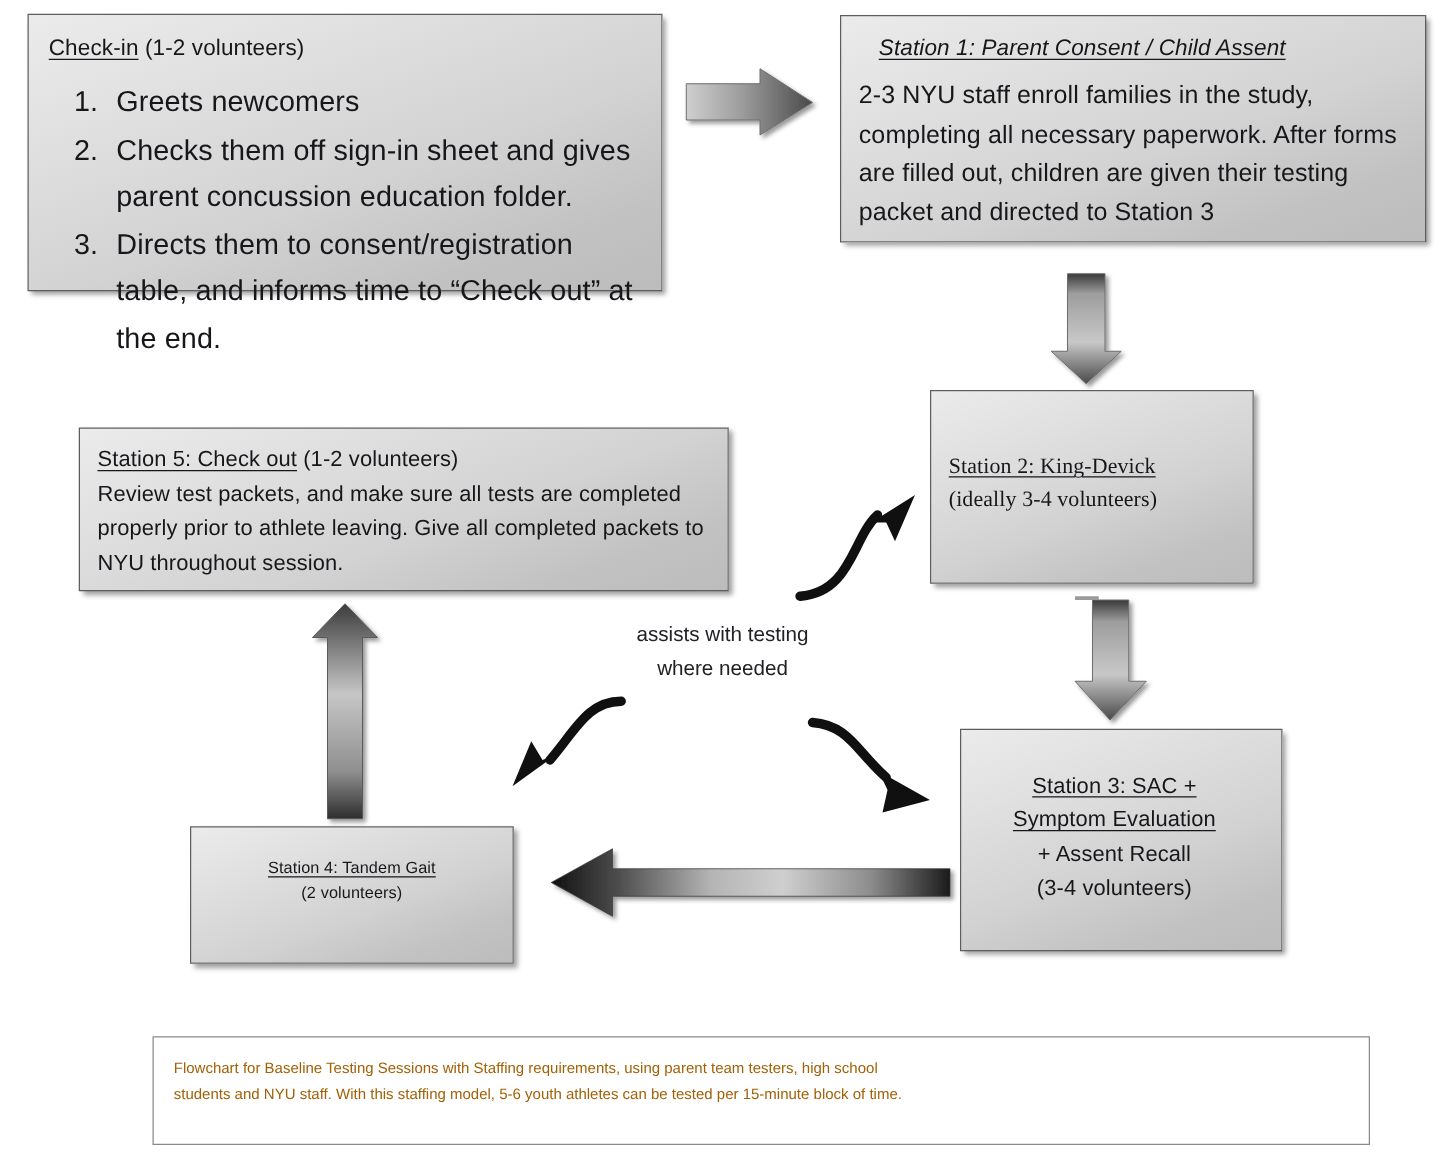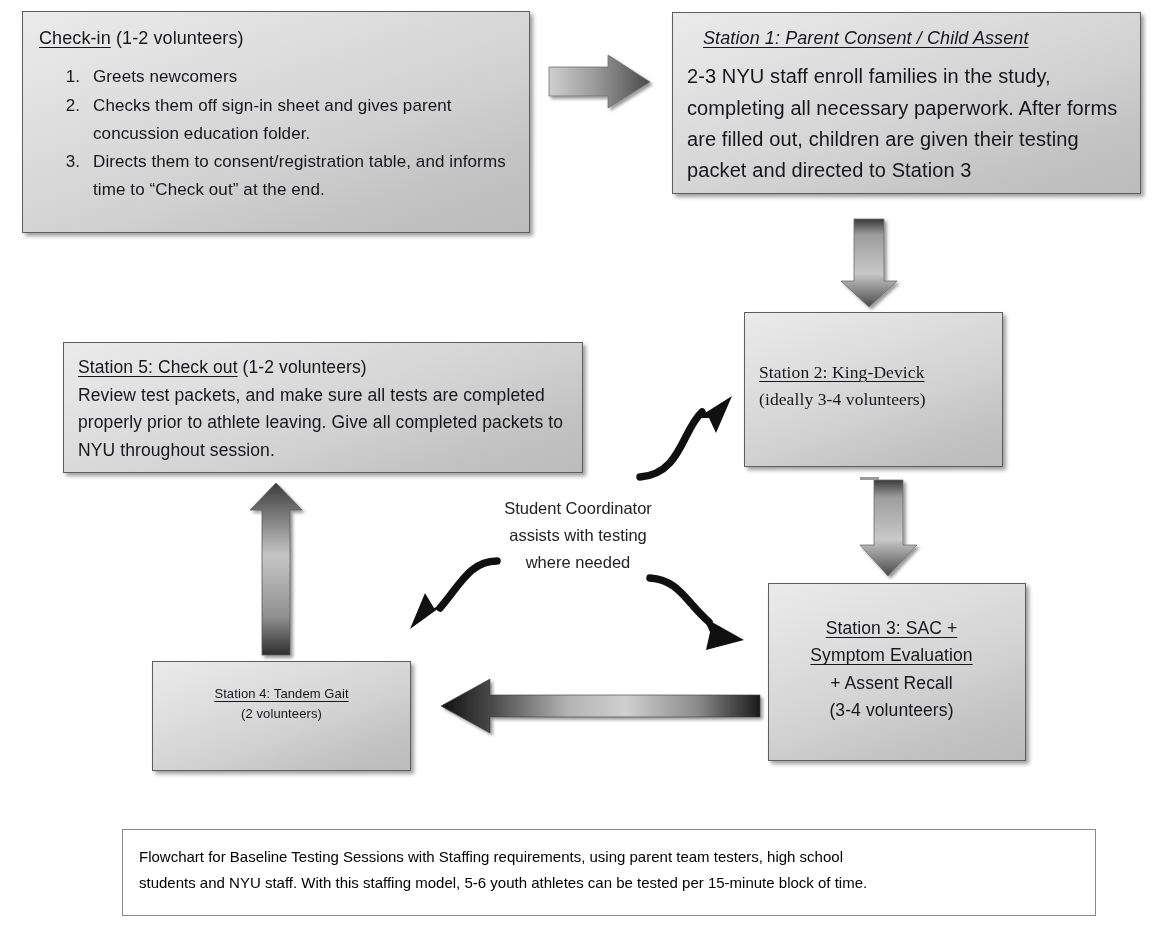--- a/index.html
+++ b/index.html
@@ -28,21 +28,21 @@
   .u{ text-decoration:underline; text-underline-offset:3px; text-decoration-thickness:1.4px;}
   .nb{white-space:nowrap;}
 
   
   #box-checkin{left:22px;top:11px;width:508px;height:222px;}
   #box-checkin .title{font-size:18px;padding:13px 0 2px 16px;}
   #box-checkin ol{
     margin:10px 0 0 0;
     padding:0 16px 0 62px;
     list-style:decimal;
-    font-size:17px;
+    font-size:23px;
     line-height:1.62;
   }
   #box-checkin ol li{margin:0 0 1px 0;padding-left:8px;}
 
   
   #box-s1{left:672px;top:12px;width:469px;height:182px;}
   #box-s1 .title{font-size:18px;padding:12px 0 0 30px;font-style:italic;}
   #box-s1 .body{padding:10px 16px 0 14px;font-size:20px;line-height:1.56;}
 
   
@@ -59,21 +59,21 @@
 
   
   #box-s4{left:152px;top:661px;width:259px;height:110px;}
   #box-s4 .inner{padding:22px 10px 0 10px;text-align:center;font-size:13px;line-height:1.55;}
 
   
   #box-caption{
     position:absolute;left:122px;top:829px;width:974px;height:87px;
     box-sizing:border-box;
     border:1.5px solid #8a8a8a;background:#ffffff;
-    font-size:15px;line-height:1.72;color:#000000;
+    font-size:12px;line-height:1.72;color:#a16207;
     letter-spacing:0px;
   }
   #box-caption .inner{padding:14px 18px 0 16px;}
 
   
   #coordinator{
     position:absolute;left:470px;top:495px;width:216px;
     text-align:center;font-size:16.5px;line-height:1.64;color:#212126;
   }
 
@@ -205,21 +205,20 @@
   </div>
 
   <div class="gbox" id="box-s4">
     <div class="inner">
       <div class="u nb">Station 4: Tandem Gait</div>
       <div class="nb">(2 volunteers)</div>
     </div>
   </div>
 
   <div id="coordinator">
-    <div>Student Coordinator</div>
     <div>assists with testing</div>
     <div>where needed</div>
   </div>
 
   <div id="box-caption">
     <div class="inner">
       <div>Flowchart for Baseline Testing Sessions with Staffing requirements, using parent team testers, high school</div>
       <div>students and NYU staff.  With this staffing model, 5-6 youth athletes can be tested per 15-minute block of time.</div>
     </div>
   </div>

